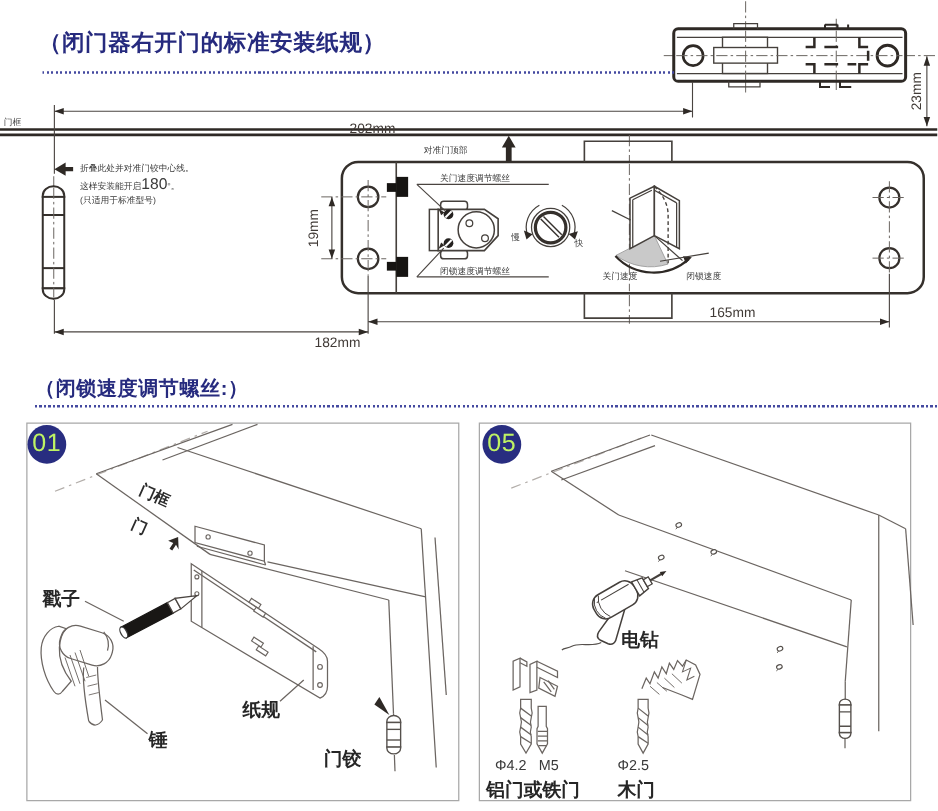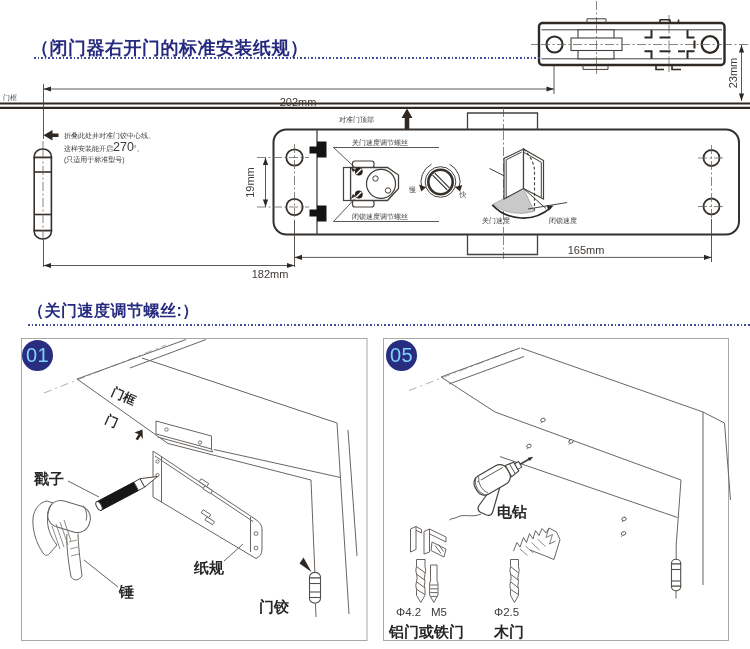--- a/index.html
+++ b/index.html
@@ -1,27 +1,27 @@
 <!DOCTYPE html>
 <html><head>
 <meta charset="utf-8">
 <style>
   html,body{margin:0;padding:0;background:#fff;}
   body{width:750px;height:649px;position:relative;overflow:hidden;
        font-family:"Liberation Sans",sans-serif;}
   .abs{position:absolute;}
   .sec-title{font-weight:700;color:#262a7e;letter-spacing:0.5px;white-space:nowrap;}
-  #title1{left:31px;top:36px;font-size:18px;}
+  #title1{left:31px;top:22px;font-size:18px;}
   #title2{left:28px;top:301px;font-size:16px;}
   .dotted-rule{height:2px;background:repeating-linear-gradient(90deg,#4449a0 0 1.6px,transparent 1.6px 3.6px);}
   #rule1{left:34px;top:57px;width:506px;}
   #rule2{left:28px;top:324px;width:722px;}
   #fold-note{left:64px;top:130px;font-size:7px;color:#3a3a3a;line-height:11.5px;white-space:nowrap;}
   #fold-note .big{font-size:12.5px;font-weight:400;}
-  .badge{width:31px;height:31px;border-radius:50%;color:#7dd3fc;font-weight:400;font-size:20px;
+  .badge{width:31px;height:31px;border-radius:50%;color:#bef264;font-weight:400;font-size:20px;
          letter-spacing:0.5px;display:flex;align-items:center;justify-content:center;
          background:#282d80;}
   #badge1{left:22px;top:340px;}
   #badge2{left:386px;top:340px;}
   svg{position:absolute;left:0;top:0;}
   svg text{font-family:"Liberation Sans",sans-serif;fill:#3a3a3a;}
   .dimtxt{font-size:11px;fill:#403a36;}
   .lbl-s{font-size:7px;fill:#3c3c3c;}
   .lbl-b{font-size:15px;font-weight:700;fill:#262626;}
   .lbl-r{font-size:12.5px;font-weight:700;fill:#2c2c2c;}
@@ -407,19 +407,19 @@
     <text x="494" y="616" font-size="11.5" fill="#333">Φ2.5</text>
     <text class="lbl-b" x="389" y="637">铝门或铁门</text>
     <text class="lbl-b" x="494" y="637">木门</text>
   </g>
 </svg>
 
 <div id="title1" class="abs sec-title">（闭门器右开门的标准安装纸规）</div>
 <div id="rule1" class="abs dotted-rule"></div>
 <div id="fold-note" class="abs">
   <div>折叠此处并对准门铰中心线。</div>
-  <div><span>这样安装能开启</span><span class="big">270</span><span>°。</span></div>
+  <div><span>这样安装能开启</span><span class="big">180</span><span>°。</span></div>
   <div>(只适用于标准型号)</div>
 </div>
-<div id="title2" class="abs sec-title">（关门速度调节螺丝:）</div>
+<div id="title2" class="abs sec-title">（闭锁速度调节螺丝:）</div>
 <div id="rule2" class="abs dotted-rule"></div>
 <div id="badge1" class="abs badge">01</div>
 <div id="badge2" class="abs badge">05</div>
 
 </body></html>

